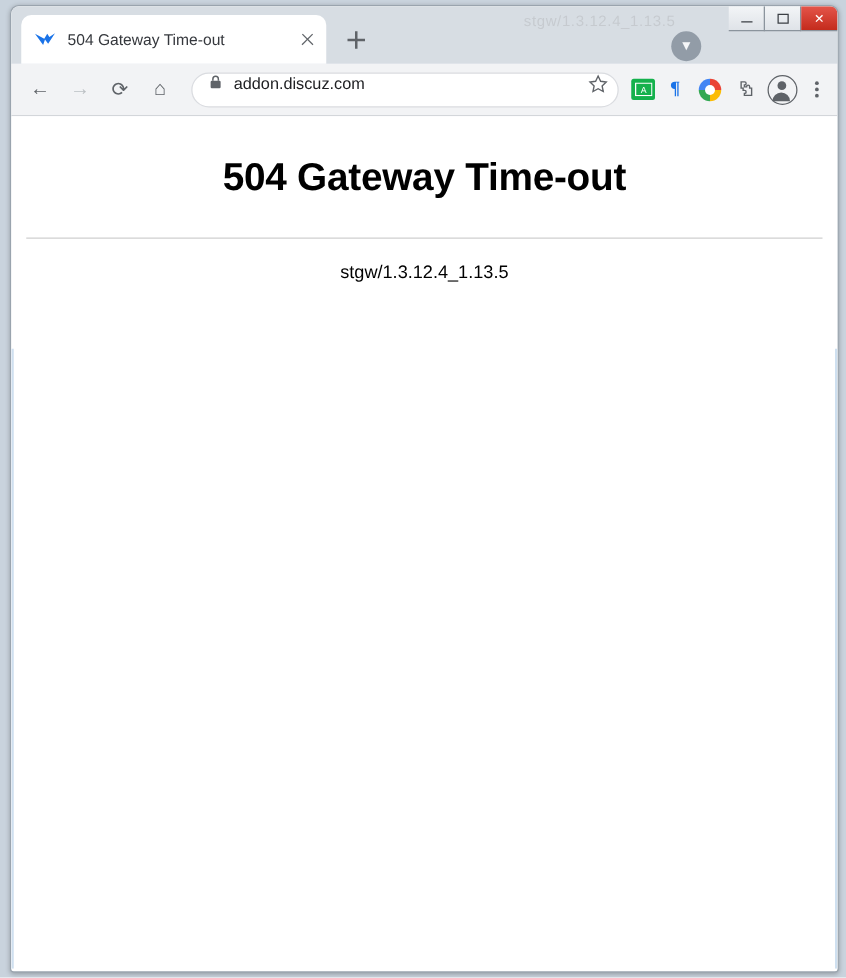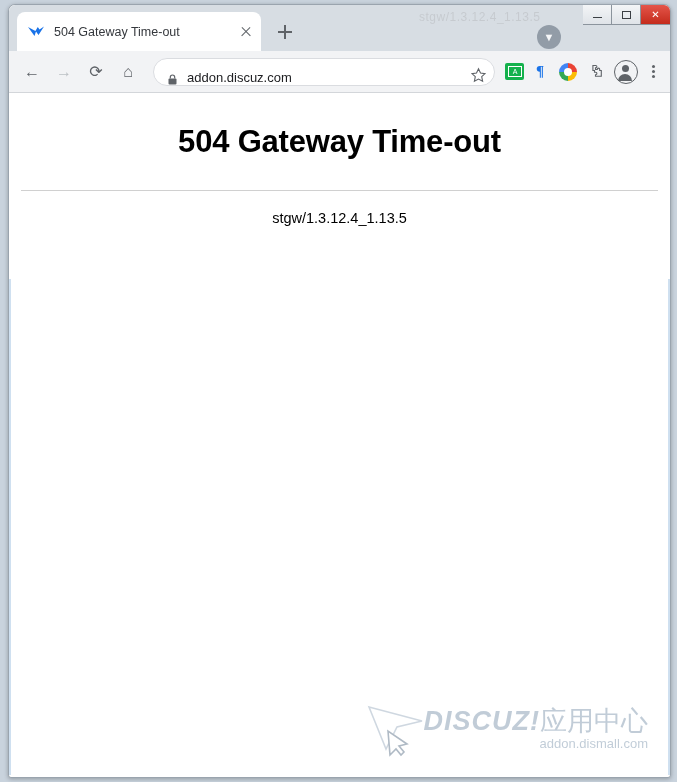--- a/index.html
+++ b/index.html
@@ -153,21 +153,21 @@
   }
   .nav-icon.disabled { color: #bcc0c4; }
 
   .omnibox {
     flex: 1 1 auto;
     height: 28px;
     background: #ffffff;
     border: 1px solid #dadce0;
     border-radius: 14px;
     display: flex;
-    align-items: flex-end;
+    align-items: flex-start;
     padding: 0 6px 0 12px;
     margin: 0 6px 0 8px;
     box-sizing: border-box;
   }
   .lock-icon {
     width: 13px;
     height: 13px;
     margin-right: 8px;
     flex: 0 0 13px;
   }
@@ -426,27 +426,15 @@
   </div>
 
   <div class="page">
     <div class="edge-strip left"></div>
     <div class="edge-strip right"></div>
 
     <h1 class="err-title">504 Gateway Time-out</h1>
     <hr class="err-rule">
     <div class="err-sub">stgw/1.3.12.4_1.13.5</div>
 
-    <div class="watermark">
-      <span class="wm-cursor">
-        <svg width="60" height="52" viewBox="0 0 60 52">
-          <path d="M3 2 L56 16 L31 22 L20 44 Z" fill="none" stroke="#a8b8c8" stroke-width="1.6"></path>
-          <path d="M22 26 L24 50 L30 44 L35 50 L38 47 L33 41 L41 39 Z" fill="#ffffff" stroke="#6f8296" stroke-width="1.6"></path>
-        </svg>
-      </span>
-      <div class="wm-logo">
-        <span>DISCUZ!</span><span class="cn">应用中心</span>
-      </div>
-      <div class="wm-sub">addon.dismall.com</div>
-    </div>
   </div>
 
 </div>
 
 </body></html>

